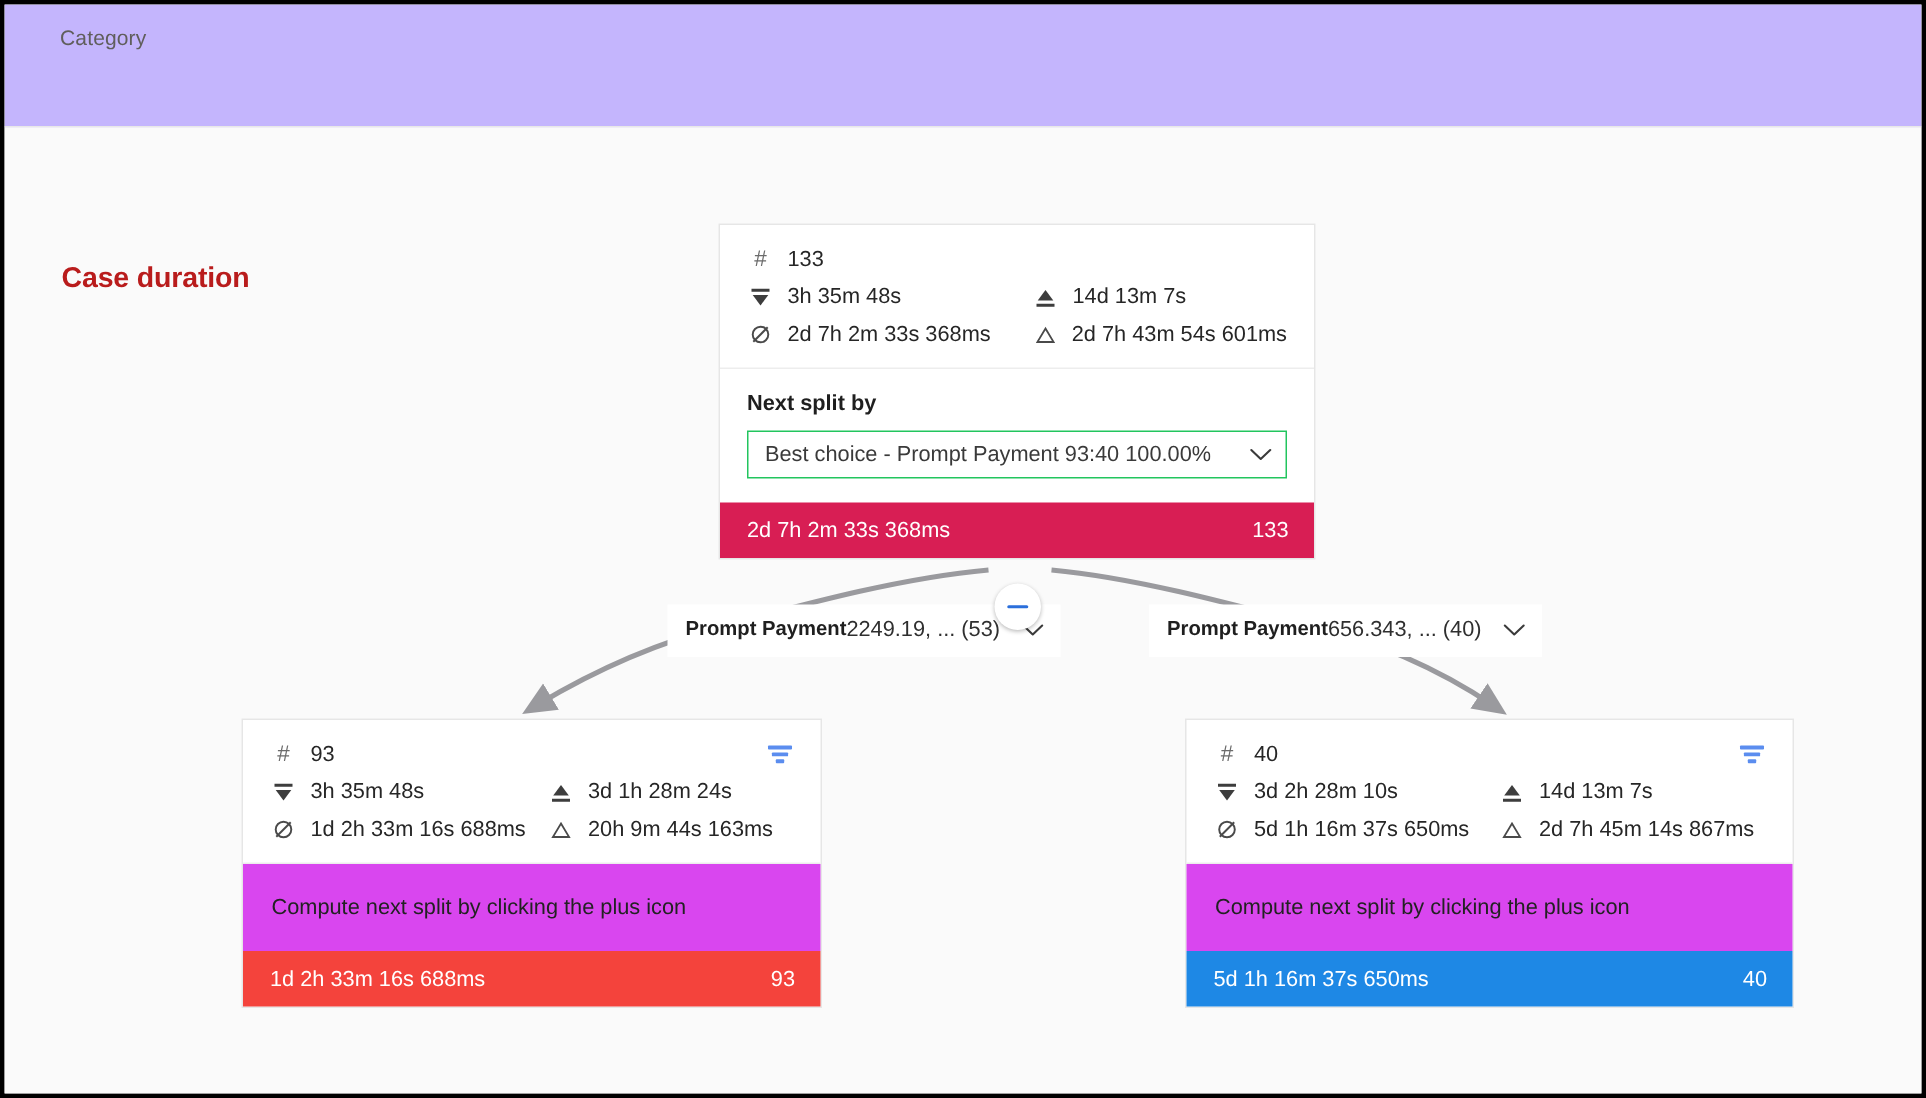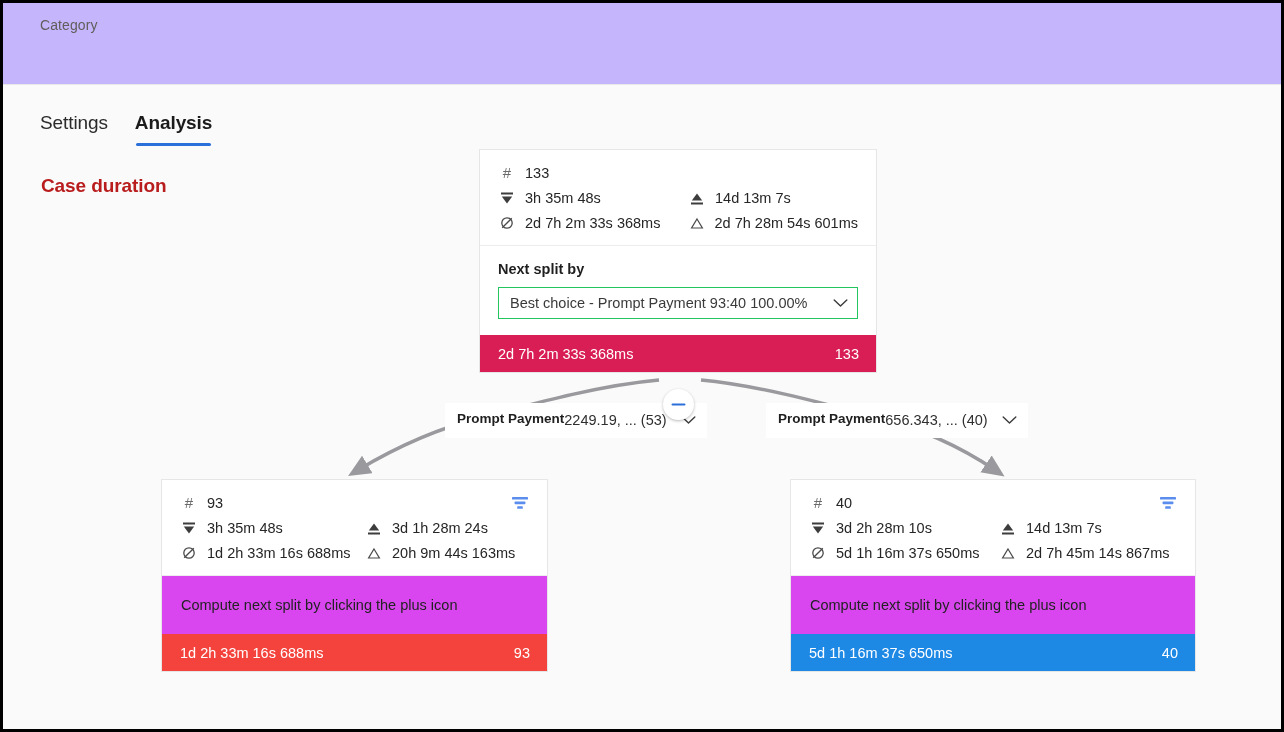--- a/index.html
+++ b/index.html
@@ -251,24 +251,20 @@
 <body>
 
 <div id="frame">
 
   <div id="header">
     <div id="category-label">Category</div>
   </div>
 
   <div id="canvas">
 
-    <div id="tabs">
-      <div class="tab">Settings</div>
-      <div class="tab active">Analysis</div>
-    </div>
 
     <div id="section-title">Case duration</div>
 
     <svg id="connectors" viewBox="0 0 1278 644" xmlns="http://www.w3.org/2000/svg">
       <defs>
         <marker id="arrowhead" markerWidth="7" markerHeight="7" refX="3.2" refY="3" orient="auto" markerUnits="strokeWidth">
           <path d="M0,0 L6.6,3 L0,6 z" fill="#9a9a9e"></path>
         </marker>
       </defs>
 
@@ -315,21 +311,21 @@
                 </svg>
             </span>
             <span>2d 7h 2m 33s 368ms</span>
           </div>
           <div class="stat-cell">
             <span class="stat-ico">
               <svg width="14" height="13" viewBox="0 0 14 13">
                   <path d="M7 2 L12.4 11 L1.6 11 Z" fill="none" stroke="#4a4a4a" stroke-width="1.2"></path>
                 </svg>
             </span>
-            <span>2d 7h 28m 54s 601ms</span>
+            <span>2d 7h 43m 54s 601ms</span>
           </div>
         </div>
       </div>
 
       <div class="split-area">
         <div class="split-label">Next split by</div>
         <div class="select-box">
           <span class="select-value">Best choice - Prompt Payment   93:40    100.00%</span>
           <span class="chev">
             <svg width="15" height="10" viewBox="0 0 15 10">

